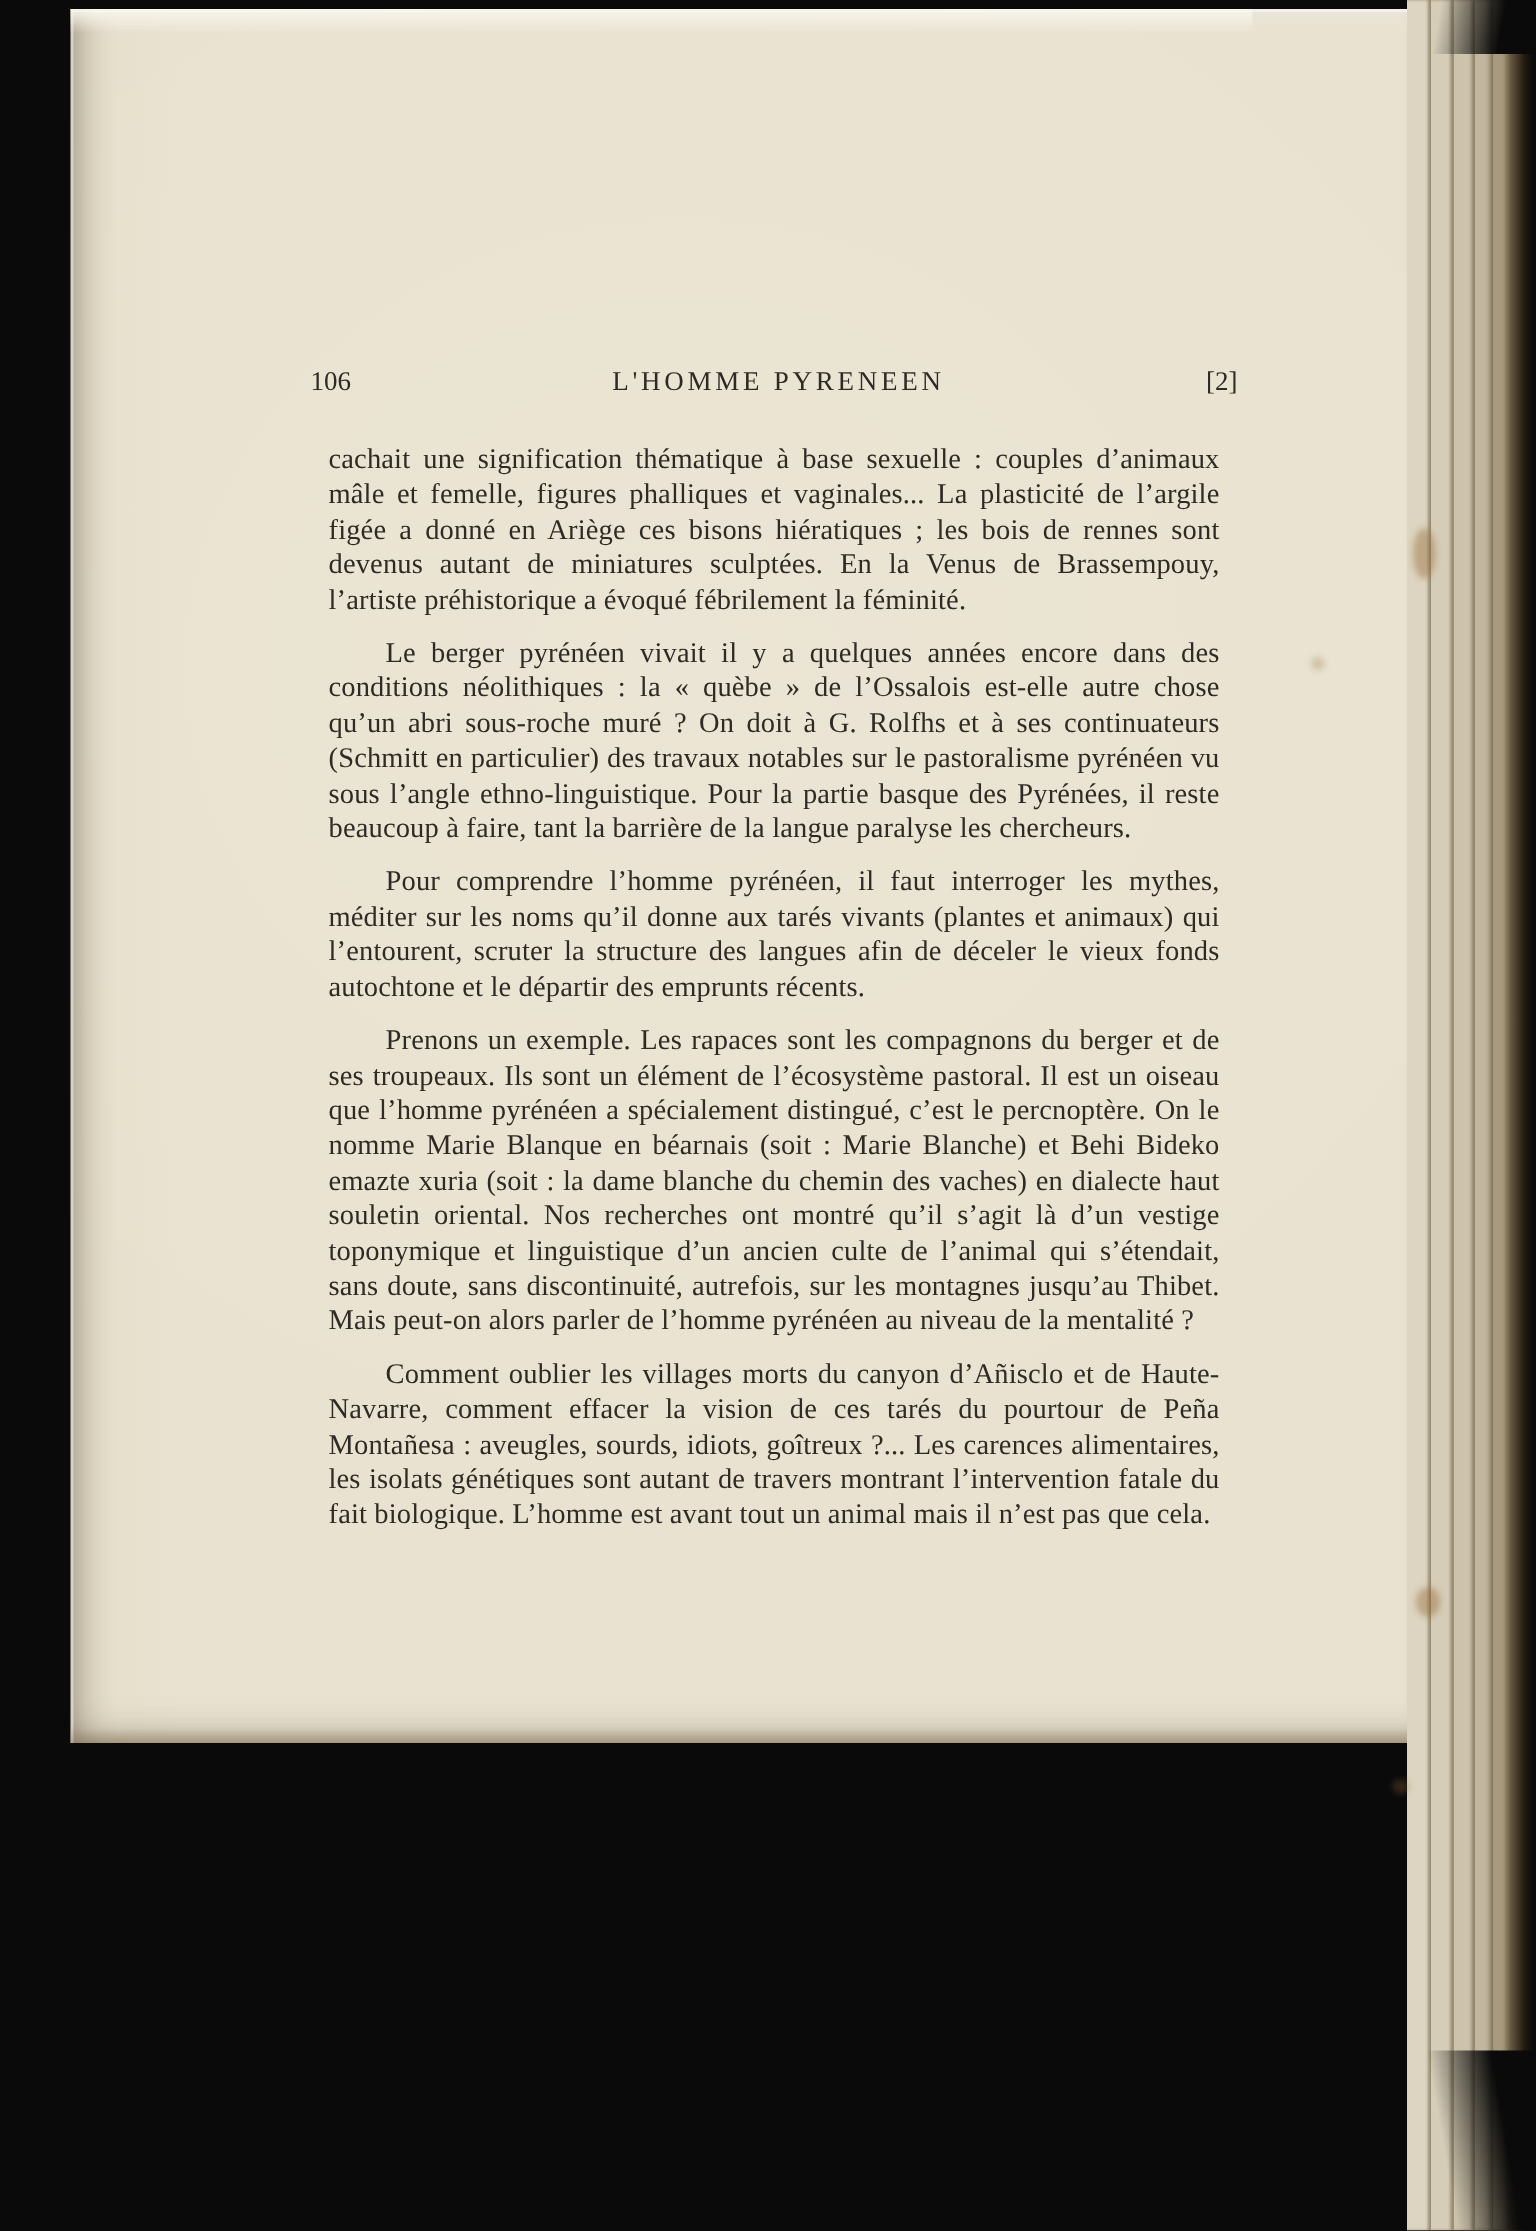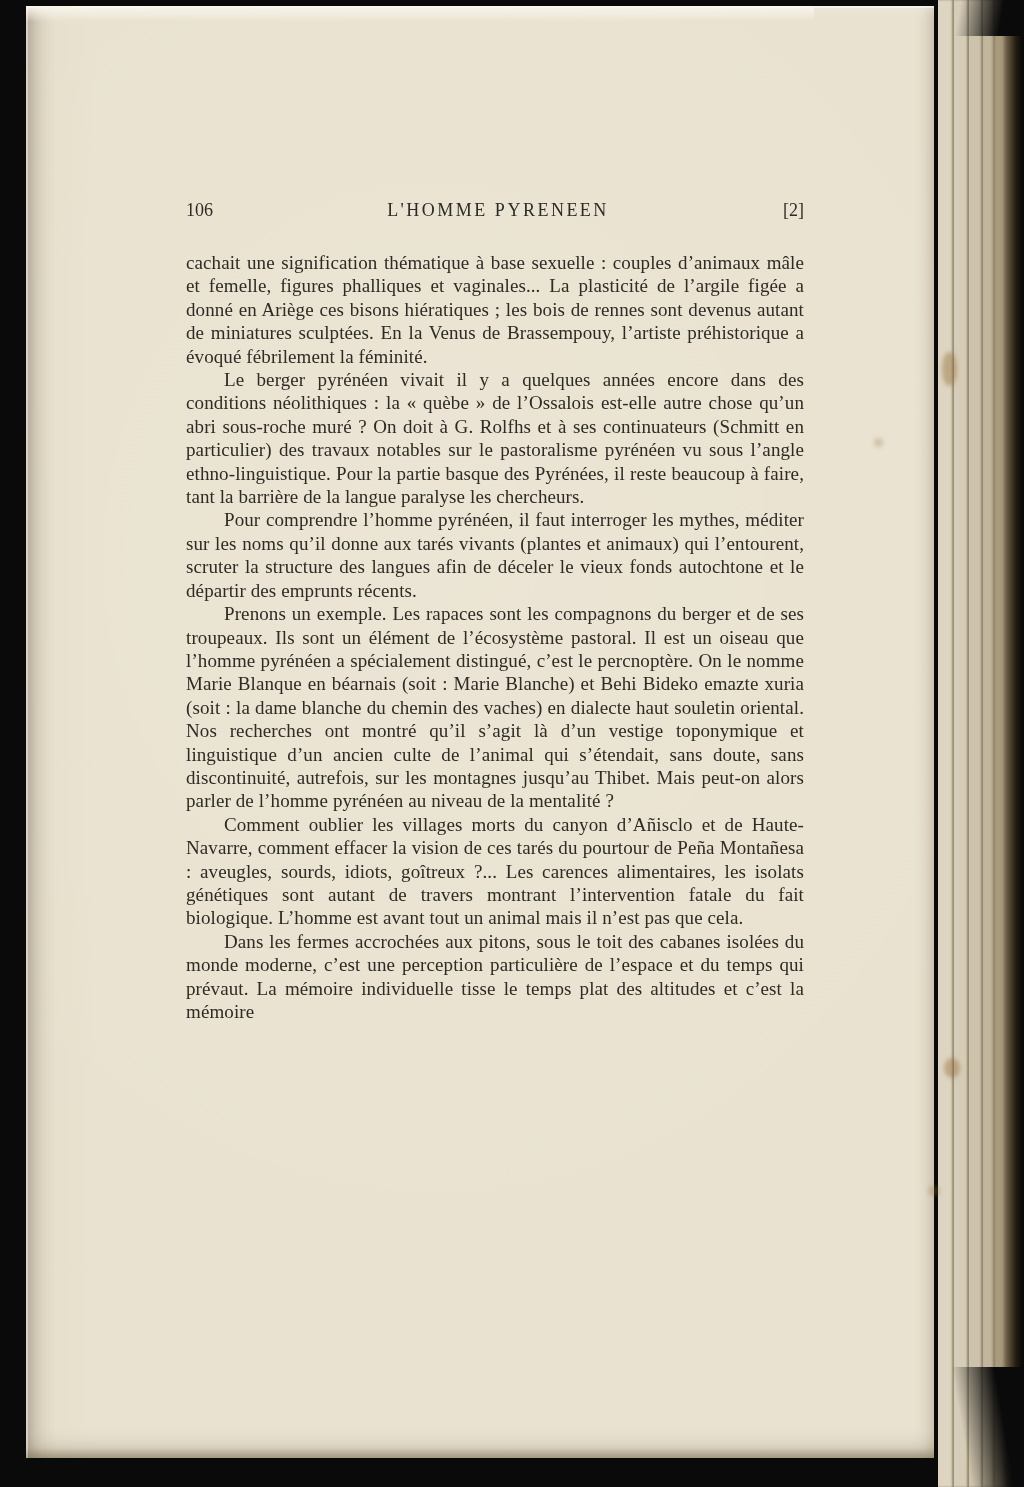--- a/index.html
+++ b/index.html
@@ -7,21 +7,21 @@
   body {
     background: var(--bg, #0a0a0a);
     font-family: "Liberation Serif", "DejaVu Serif", serif;
     position: relative;
     overflow: hidden;
   }
   .scene { position:absolute; inset:0; }
 
   
   .paper {
-    position:absolute; left:26px; top:6px; width:908px; height:1452px;
+    position:absolute; left:47px; top:6px; width:908px; height:1156px;
     background:
       radial-gradient(120% 85% at 45% 38%, rgba(255,255,255,0.10), rgba(0,0,0,0) 62%),
       linear-gradient(90deg, #ddd5c2 0px, #e7e0cd 30px, var(--paper, #e9e2d0) 70px);
     box-shadow:
       inset 2px 2px 0 rgba(255,255,255,0.45),
       inset 0 12px 16px -12px rgba(255,255,255,0.85),
       inset 0 -18px 26px -18px rgba(60,45,25,0.5),
       inset 16px 0 26px -18px rgba(60,45,25,0.55),
       inset -12px 0 20px -14px rgba(90,70,40,0.4);
   }
@@ -55,26 +55,26 @@
   .stain-2 { left:944px; top:1058px; width:16px; height:20px; background:rgba(140,96,40,0.40); }
   .stain-3 { left:874px; top:438px; width:9px;  height:9px;  background:rgba(150,115,60,0.30); }
   .stain-4 { left:928px; top:1186px; width:12px; height:10px; background:rgba(150,115,60,0.28); }
 
   
   .page-inner { position:absolute; left:160px; width:618px; top:194px; }
   .header {
     display:flex; justify-content:space-between; align-items:baseline;
     font-size:18px; color:var(--ink, #2e2b24); margin-bottom:30px;
   }
-  .running-title { letter-spacing:2.5px; }
+  .running-title { letter-spacing:2.5px;margin-top:44px; }
   .body {
     font-size:19px; line-height:23.4px; letter-spacing:0.1px;
     color:var(--ink, #2e2b24); text-align:justify; hyphens:none;
   }
-  p.para { margin:0; }
+  p.para { margin:12px; }
   p.indent { text-indent:38px; }
   .italic { }
 </style>
 </head>
 <body>
 
 <div class="scene">
 
   <div class="paper">
     <div class="page-inner">
@@ -82,21 +82,20 @@
         <span class="page-number">106</span>
         <span class="running-title">L'HOMME PYRENEEN</span>
         <span class="bracket-number">[2]</span>
       </div>
       <div class="body">
           <p class="para"><span>cachait une signification thématique à base sexuelle : couples d’animaux mâle et femelle, figures phalliques et vaginales... La plasticité de l’argile figée a donné en Ariège ces bisons hiératiques ; les bois de rennes sont devenus autant de miniatures sculptées. En la Venus de Brassempouy, l’artiste préhistorique a évoqué fébrilement la féminité.</span></p>
           <p class="para indent"><span>Le berger pyrénéen vivait il y a quelques années encore dans des conditions néolithiques : la « quèbe » de l’Ossalois est-elle autre chose qu’un abri sous-roche muré ? On doit à </span><span class="italic">G. Rolfhs</span><span> et à ses continuateurs (</span><span class="italic">Schmitt</span><span> en particulier) des travaux notables sur le pastoralisme pyrénéen vu sous l’angle ethno-linguistique. Pour la partie basque des Pyrénées, il reste beaucoup à faire, tant la barrière de la langue paralyse les chercheurs.</span></p>
           <p class="para indent"><span>Pour comprendre l’homme pyrénéen, il faut interroger les mythes, méditer sur les noms qu’il donne aux tarés vivants (plantes et animaux) qui l’entourent, scruter la structure des langues afin de déceler le vieux fonds autochtone et le départir des emprunts récents.</span></p>
           <p class="para indent"><span>Prenons un exemple. Les rapaces sont les compagnons du berger et de ses troupeaux. Ils sont un élément de l’écosystème pastoral. Il est un oiseau que l’homme pyrénéen a spécialement distingué, c’est le percnoptère. On le nomme </span><span class="italic">Marie Blanque</span><span> en béarnais (soit : Marie Blanche) et </span><span class="italic">Behi Bideko emazte xuria</span><span> (soit : la dame blanche du chemin des vaches) en dialecte haut souletin oriental. Nos recherches ont montré qu’il s’agit là d’un vestige toponymique et linguistique d’un ancien culte de l’animal qui s’étendait, sans doute, sans discontinuité, autrefois, sur les montagnes jusqu’au Thibet. Mais peut-on alors parler de l’homme pyrénéen au niveau de la mentalité ?</span></p>
           <p class="para indent"><span>Comment oublier les villages morts du canyon d’Añisclo et de Haute-Navarre, comment effacer la vision de ces tarés du pourtour de Peña Montañesa : aveugles, sourds, idiots, goîtreux ?... Les carences alimentaires, les isolats génétiques sont autant de travers montrant l’intervention fatale du fait biologique. L’homme est avant tout un animal mais il n’est pas que cela.</span></p>
-          <p class="para indent"><span>Dans les fermes accrochées aux pitons, sous le toit des cabanes isolées du monde moderne, c’est une perception particulière de l’espace et du temps qui prévaut. La mémoire individuelle tisse le temps plat des altitudes et c’est la mémoire</span></p>
         </div>
     </div>
   </div>
 
   <div class="edges">
     <div class="edge-strip s1"></div>
     <div class="edge-strip s2"></div>
     <div class="edge-strip s3"></div>
     <div class="edge-strip s4"></div>
     <div class="edge-strip s5"></div>

